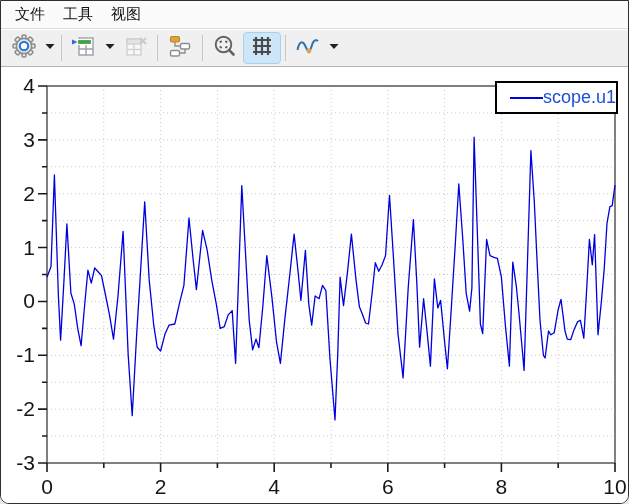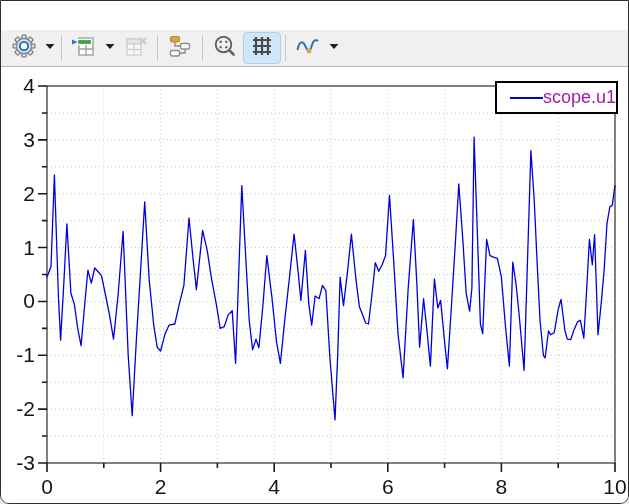--- a/index.html
+++ b/index.html
@@ -18,27 +18,32 @@
   .tb-caret{width:15px;height:30px;display:flex;align-items:center;justify-content:center;border-radius:3px;}
   .tb-sep{width:1px;height:26px;background:#c6c6c6;margin:0 4px;}
   
   #plot-panel{position:absolute;left:0;top:67px;width:629px;height:437px;background:#fff;}
   #plot-svg{position:absolute;left:0;top:0;}
   .ticklbl{font-family:"Liberation Sans","DejaVu Sans",sans-serif;font-size:21px;fill:#141414;}
   
   #legend{position:absolute;left:494px;top:80px;width:119px;height:29px;background:#fff;
           border:2px solid #000;display:flex;align-items:center;}
   #legend .swatch{width:36px;height:0;border-top:2px solid #0000dd;margin-left:13px;}
-  #legend .lbl{font-size:18px;color:#a21caf;white-space:nowrap;}
+  #legend .lbl{font-size:18px;color:#1d4ed8;white-space:nowrap;}
 </style>
 </head>
 <body>
 
 <div id="app">
 
+  <div id="menubar">
+    <span class="menu-item">文件</span>
+    <span class="menu-item">工具</span>
+    <span class="menu-item">视图</span>
+  </div>
 
   <div id="toolbar">
 
     <div class="tb-btn">
       <span>
         <svg width="26" height="26" viewBox="0 0 26 26">
           <g fill="#ededed" stroke="#8d8d8d" stroke-width="1.6">
             <rect x="11" y="2" width="4" height="5" rx="1.2"></rect>
             <rect x="11" y="19" width="4" height="5" rx="1.2"></rect>
             <rect x="2" y="11" width="5" height="4" rx="1.2"></rect>

